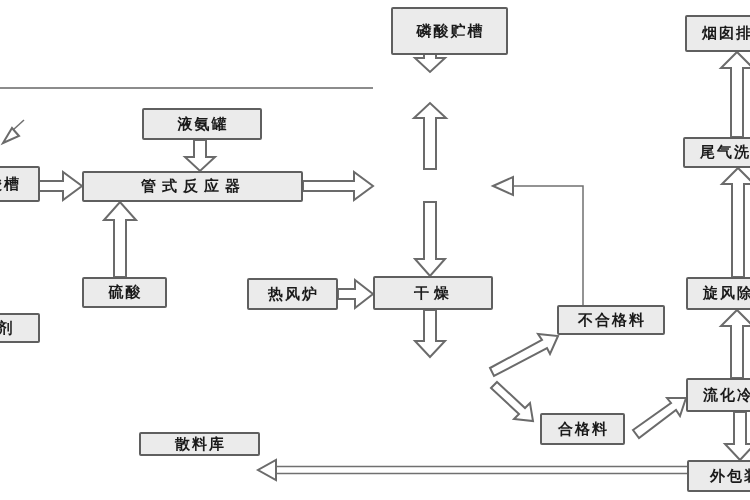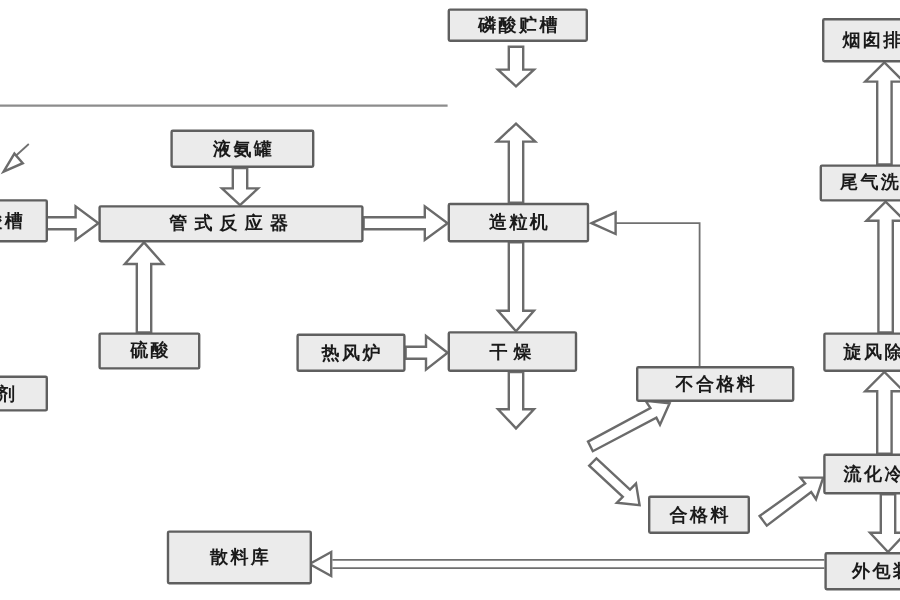--- a/index.html
+++ b/index.html
@@ -111,59 +111,56 @@
   </svg>
 
   <div class="node" style="left:-34px;top:166px;width:74px;height:36px">
     <span>酸槽</span>
     </div>
 
   <div class="node" style="left:-30px;top:313px;width:70px;height:30px">
     <span>剂</span>
     </div>
 
-  <div class="node" style="left:373px;top:7px;width:117px;height:28px">
+  <div class="node" style="left:391px;top:7px;width:117px;height:48px">
     <span>磷酸贮槽</span>
     </div>
 
 
   <div class="node" style="left:142px;top:108px;width:120px;height:32px">
     <span>液氨罐</span>
     </div>
 
   <div class="node" style="left:82px;top:171px;width:221px;height:31px;letter-spacing:6px">
     <span>管式反应器</span>
     </div>
 
   <div class="node" style="left:82px;top:277px;width:85px;height:31px">
     <span>硫酸</span>
     </div>
 
-  <div class="node" style="left:373px;top:169px;width:118px;height:33px">
-    <span>造粒机</span>
-    </div>
 
   <div class="node" style="left:247px;top:278px;width:91px;height:32px">
     <span>热风炉</span>
     </div>
 
-  <div class="node" style="left:373px;top:276px;width:108px;height:34px;letter-spacing:5px">
+  <div class="node" style="left:373px;top:276px;width:120px;height:34px;letter-spacing:5px">
     <span>干燥</span>
     </div>
 
 
-  <div class="node" style="left:530px;top:305px;width:132px;height:30px">
+  <div class="node" style="left:557px;top:305px;width:108px;height:30px">
     <span>不合格料</span>
     </div>
 
   <div class="node" style="left:540px;top:413px;width:85px;height:32px">
     <span>合格料</span>
     </div>
 
-  <div class="node" style="left:139px;top:442px;width:121px;height:45px">
+  <div class="node" style="left:139px;top:432px;width:121px;height:24px">
     <span>散料库</span>
     </div>
 
   <div class="node" style="left:687px;top:460px;width:95px;height:32px">
     <span>外包装</span>
     </div>
 
   <div class="node" style="left:686px;top:378px;width:100px;height:34px">
     <span>流化冷却</span>
     </div>

